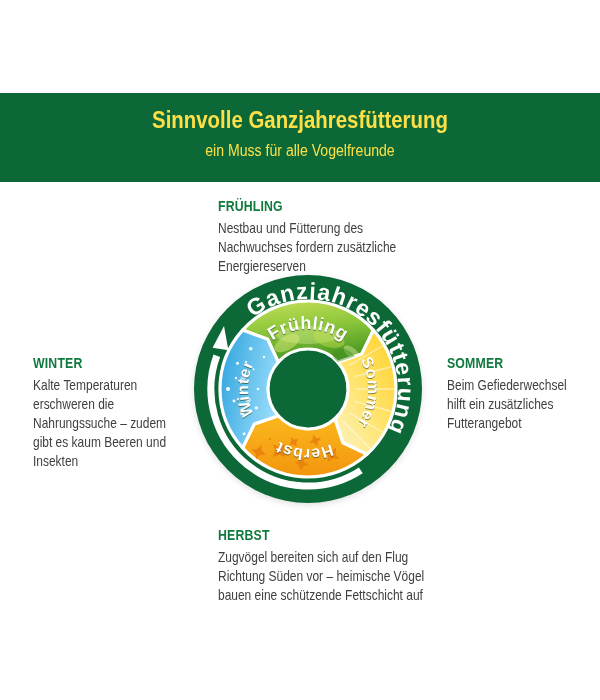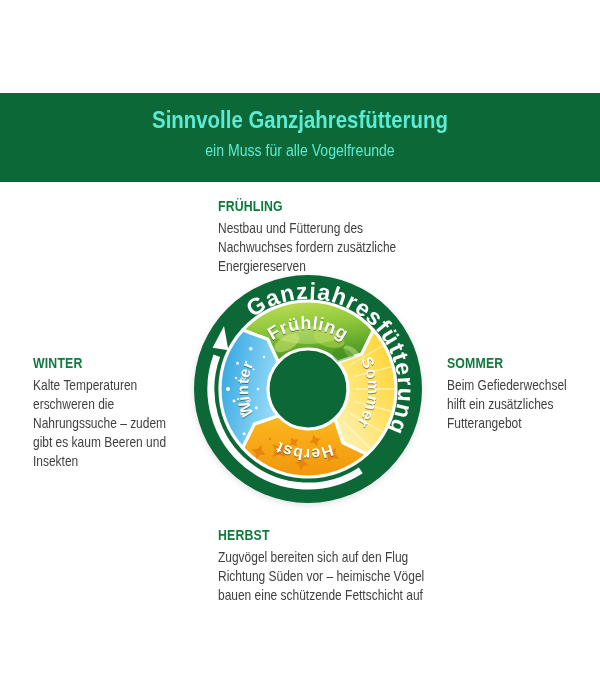--- a/index.html
+++ b/index.html
@@ -3,21 +3,21 @@
 <meta charset="utf-8">
 <style>
   html,body{margin:0;padding:0;background:#fff;}
   .stage{
     position:relative;width:600px;height:700px;background:#ffffff;overflow:hidden;
     font-family:"Liberation Sans",sans-serif;
   }
   
   .banner{
     position:absolute;left:0;top:93px;width:600px;height:89px;
-    background:#0c6836;color:#5eead4;text-align:center;
+    background:#0c6836;color:#fde047;text-align:center;
   }
   .banner h1{
     margin:13px 0 0 0;font-size:24px;line-height:28px;font-weight:bold;
     transform:scaleX(.85);transform-origin:50% 0;
   }
   .banner p{
     margin:7px 0 0 0;font-size:16px;line-height:19px;font-weight:normal;
     transform:scaleX(.88);transform-origin:50% 0;
   }
   

